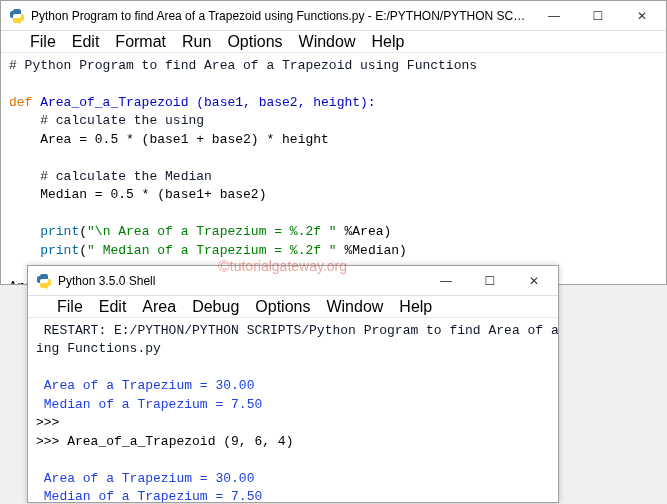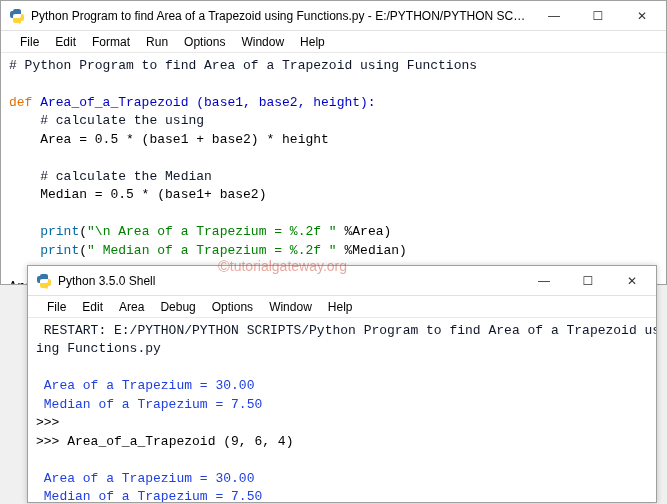--- a/index.html
+++ b/index.html
@@ -21,21 +21,21 @@
     .window.editor {
       position: absolute;
       top: 0; left: 0;
       width: 667px;
       height: 285px;
     }
     .window.shell {
       position: absolute;
       top: 265px;
       left: 27px;
-      width: 630px;
+      width: 532px;
       height: 238px;
       box-shadow: 0 0 6px rgba(0,0,0,0.2);
     }
     .titlebar {
       height: 30px;
       background: #fff;
       display: flex;
       align-items: center;
       padding: 0 2px 0 8px;
       border-bottom: 1px solid #e0e0e0;
@@ -65,24 +65,24 @@
       align-items: center;
       justify-content: center;
       font-size: 12px;
       color: #333;
       cursor: default;
     }
     .menubar {
       height: 22px;
       display: flex;
       align-items: center;
-      padding: 0 12px;
+      padding: 0 22px;
       gap: 2px;
       border-bottom: 1px solid #e8e8e8;
-      font-size: 12px;
+      font-size: 16px;
     }
     .menubar .menuitem {
       padding: 2px 7px;
       color: #000;
     }
     .content {
       flex: 1;
       padding: 4px 8px;
       font-family: "Consolas", "Courier New", monospace;
       font-size: 13px;

